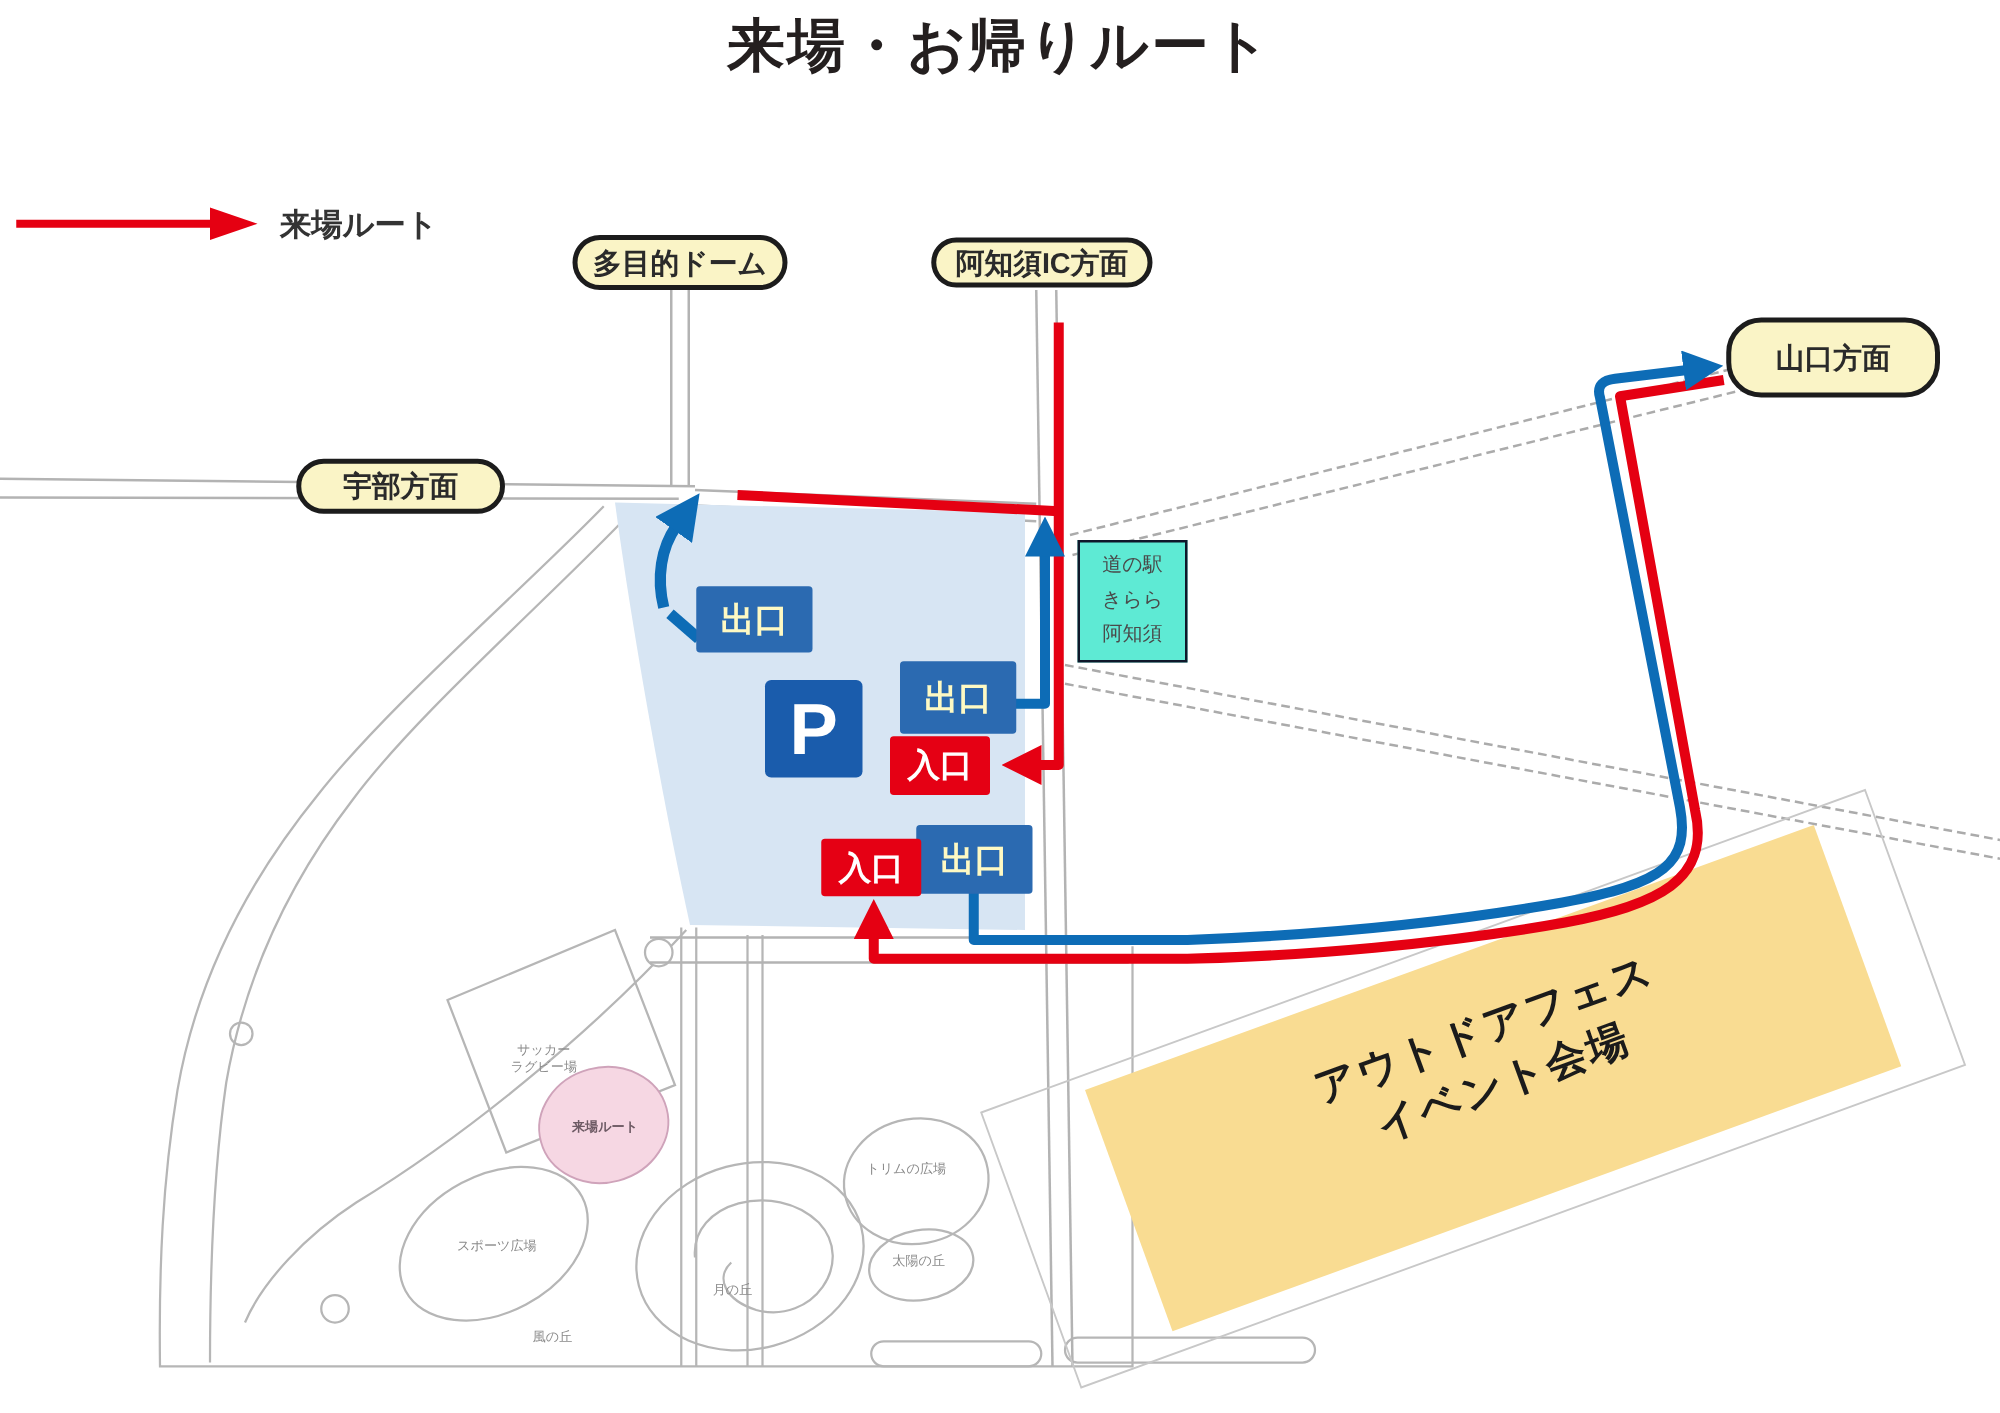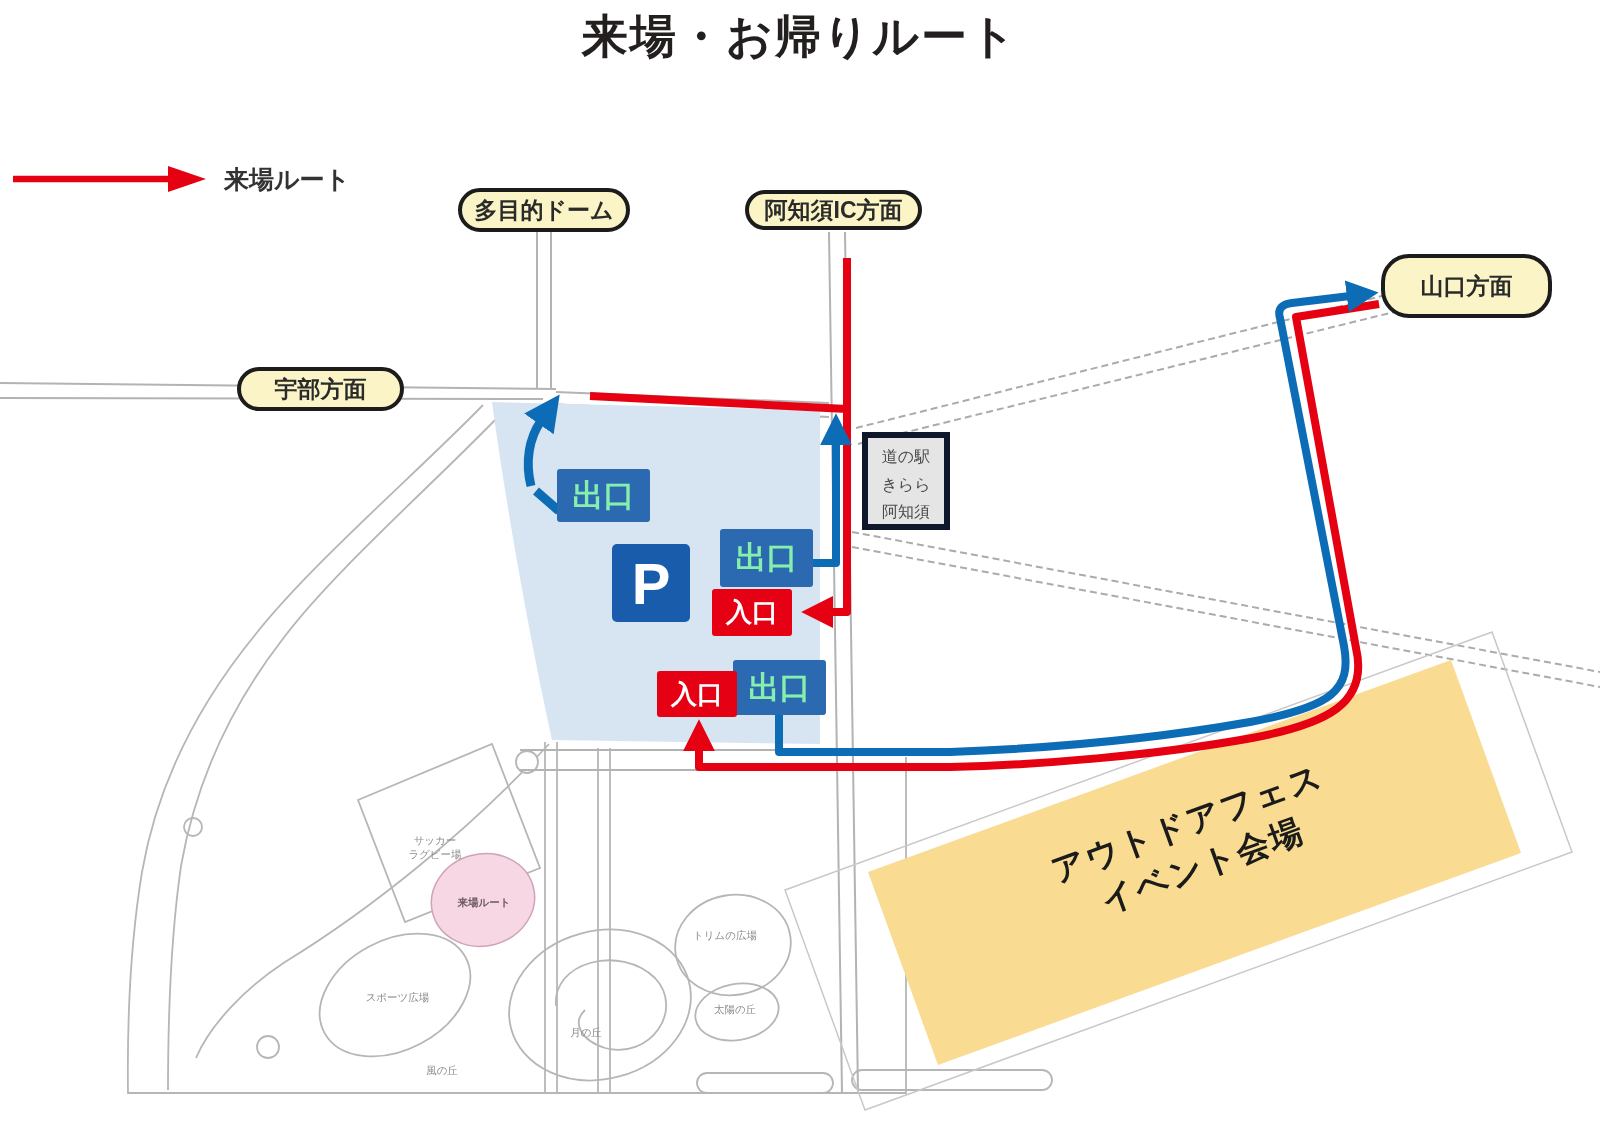--- a/index.html
+++ b/index.html
@@ -7,27 +7,27 @@
        font-family:"Liberation Sans","DejaVu Sans",sans-serif;}
   .abs{position:absolute;}
   .pre{white-space:pre-line;}
   #title{left:0;top:6px;width:1600px;text-align:center;font-size:46px;font-weight:bold;
          color:#241f1f;letter-spacing:2px;}
   .legend-row{display:flex;align-items:center;gap:14px;height:34px;margin-bottom:6px;}
   .legend-label{font-size:25px;font-weight:bold;color:#333;}
   .pill{background:#faf4c6;border:4px solid #1c1c1c;border-radius:26px;
         display:flex;align-items:center;justify-content:center;
         font-size:23px;font-weight:bold;color:#2a2a2a;box-sizing:border-box;}
-  .bluebox{background:#2b6ab1;color:#86efac;display:flex;align-items:center;justify-content:center;
-           font-size:31px;font-weight:bold;border-radius:3px;}
+  .bluebox{background:#2b6ab1;color:#fef9c3;display:flex;align-items:center;justify-content:center;
+           font-size:27px;font-weight:bold;border-radius:3px;}
   .redbox{background:#e50014;color:#fff;display:flex;align-items:center;justify-content:center;
           font-size:26px;font-weight:bold;border-radius:3px;}
   #p-sign{background:#1a5cac;color:#fff;display:flex;align-items:center;justify-content:center;
           font-size:58px;font-weight:bold;border-radius:5px;}
-  #michinoeki{background:#e5e5e5;border:6px solid #0f172a;color:#4a4a4a;font-size:16px;
+  #michinoeki{background:#5eead4;border:2px solid #0f172a;color:#4a4a4a;font-size:16px;
               text-align:center;line-height:1.72;padding-top:5px;box-sizing:border-box;}
   #venue-label{transform:rotate(-20deg);text-align:center;font-size:33px;font-weight:bold;
                color:#1b1b1b;line-height:1.35;letter-spacing:2px;}
   .map-label{font-size:10.5px;color:#8a8a8a;text-align:center;line-height:1.35;}
   .map-label.dark{color:#6d5a64;font-weight:bold;}
   svg{display:block;}
 </style>
 </head>
 <body>
 

